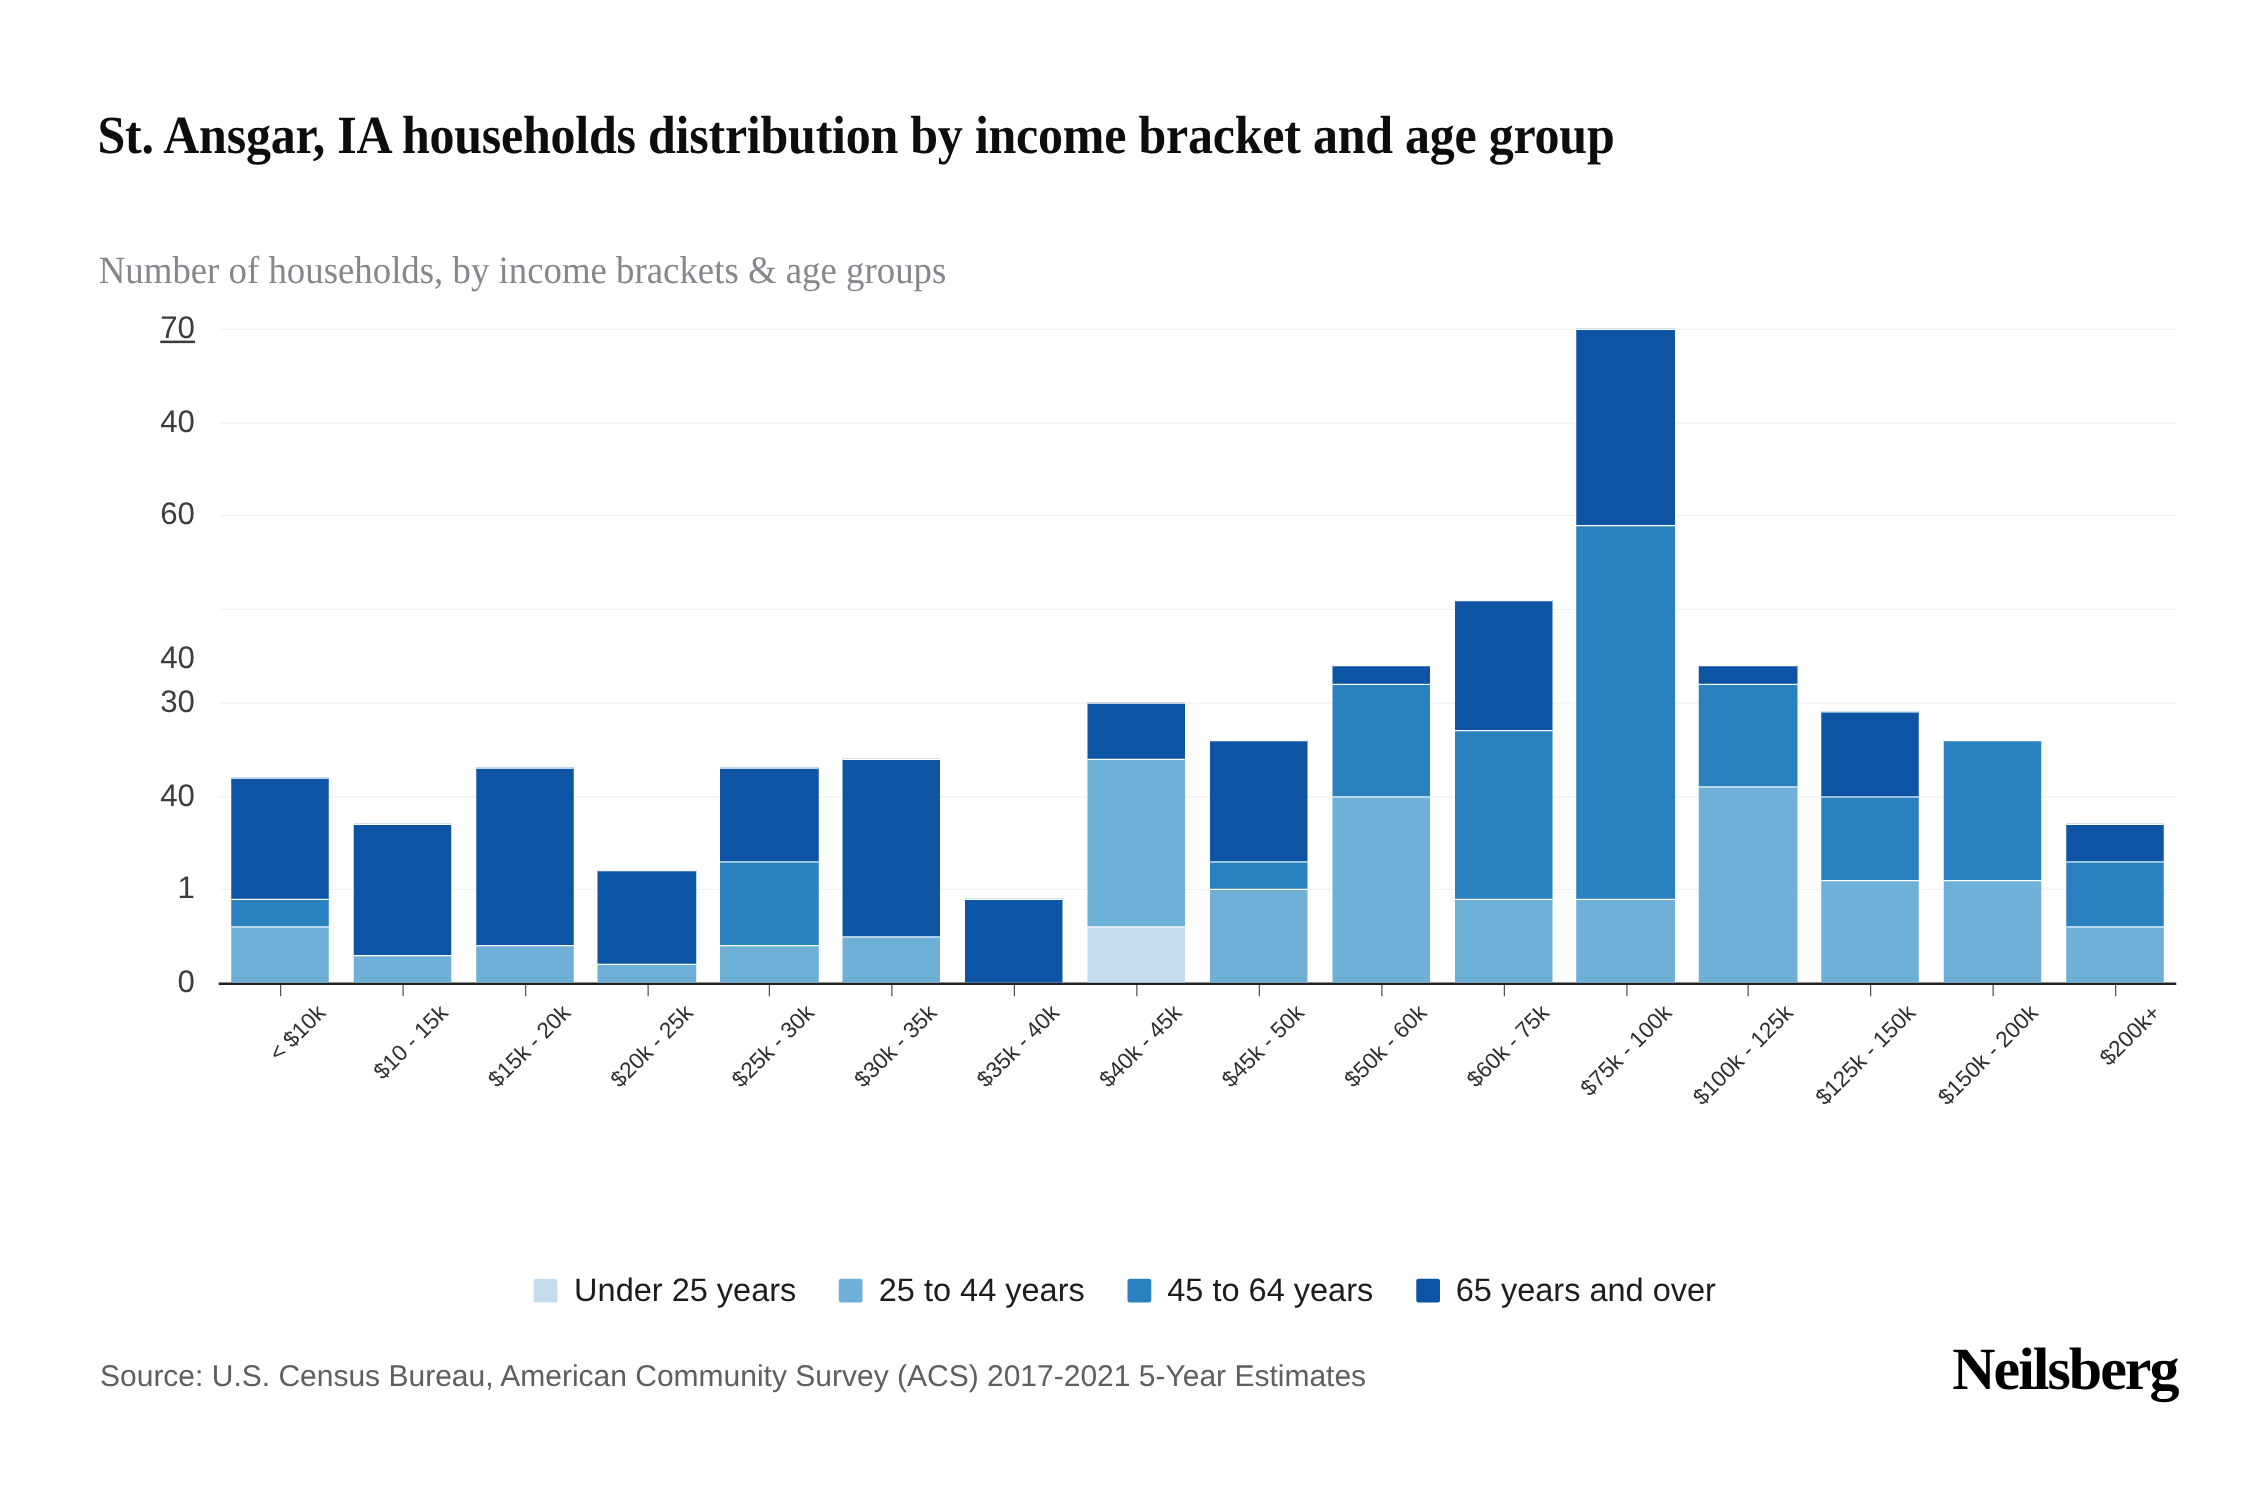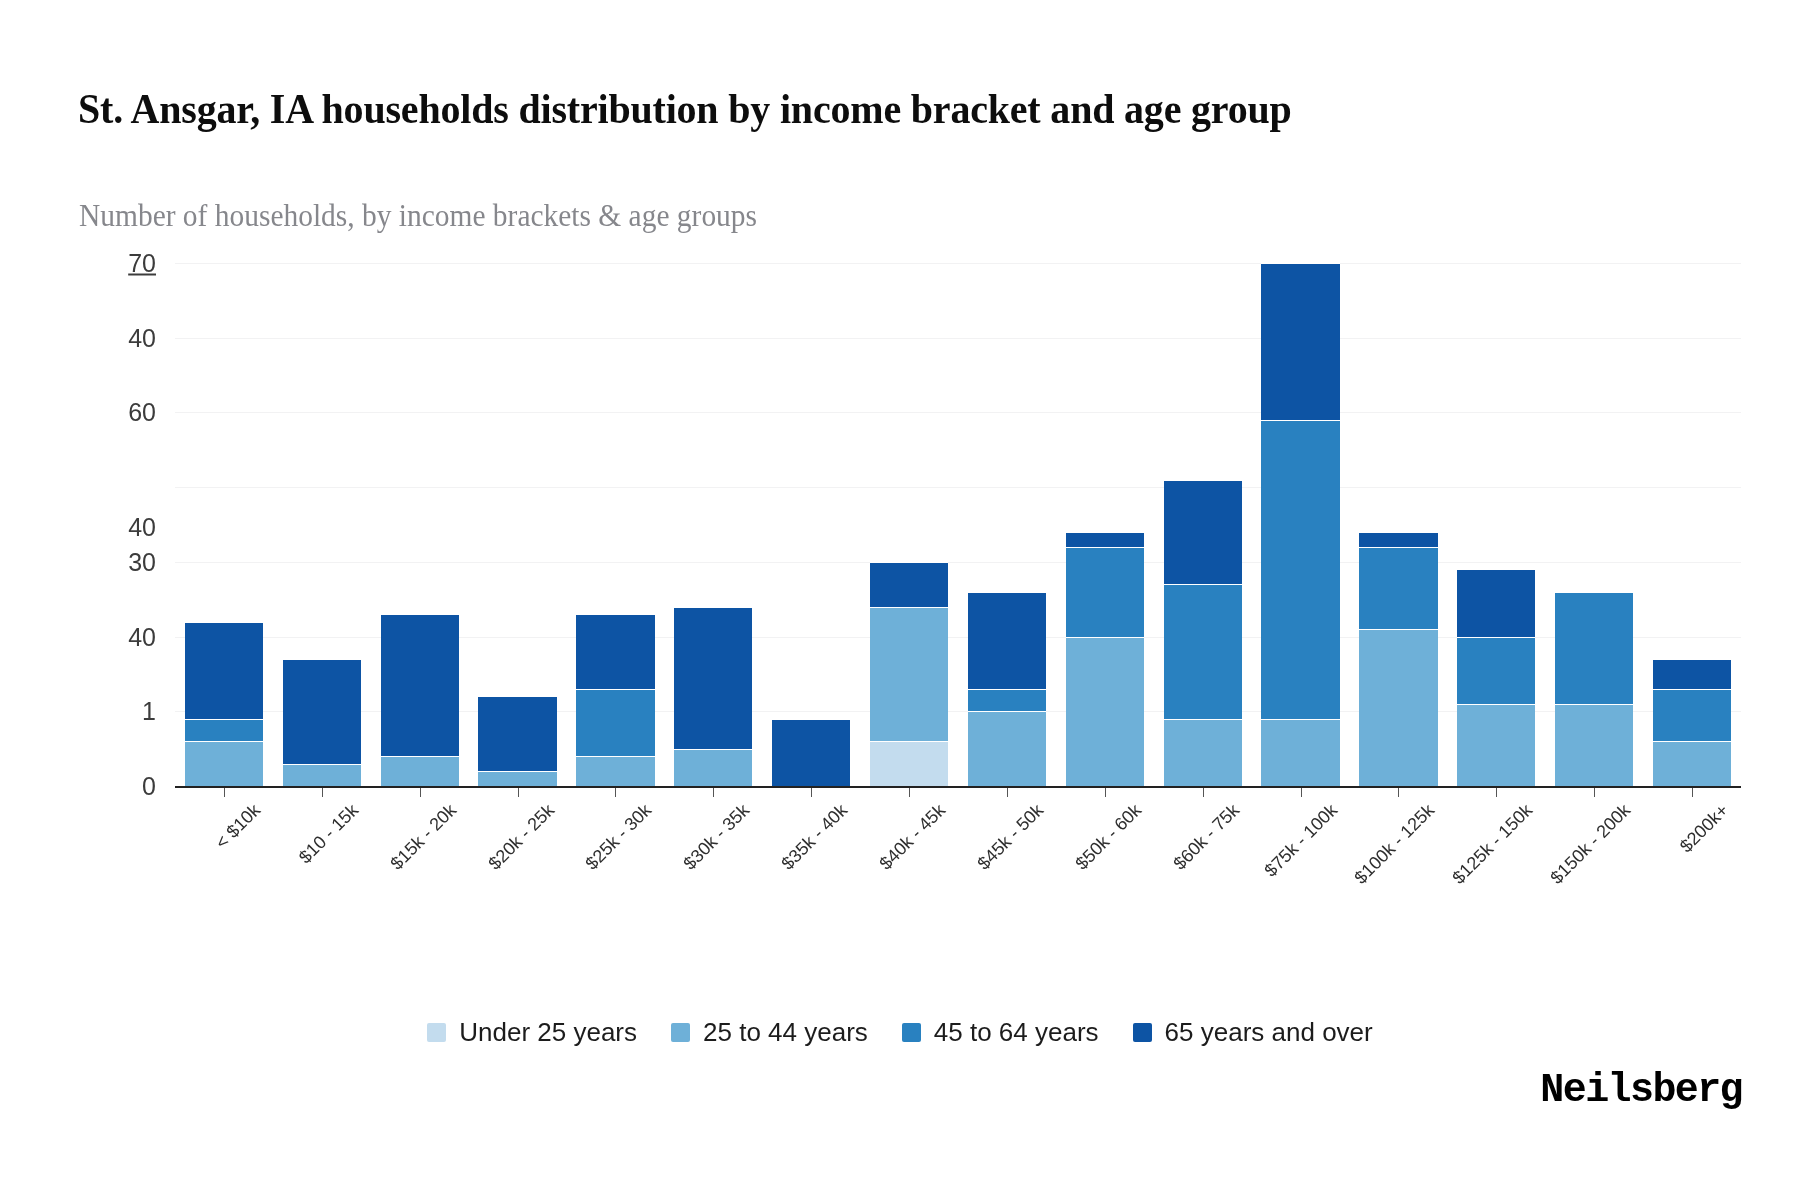--- a/index.html
+++ b/index.html
@@ -143,25 +143,25 @@
     left: 80px;
     top: 1088px;
     font-size: 24px;
     color: #5e5e63;
     font-family: "Liberation Sans", sans-serif;
   }
   #brand {
     position: absolute;
     right: 58px;
     top: 1068px;
-    font-size: 40px;
+    font-size: 48px;
     font-weight: bold;
     letter-spacing: -1.6px;
     color: #000000;
-    font-family: Liberation Mono, monospace;
+    font-family: Liberation Serif, serif;
   }
 </style>
 </head>
 <body>
 
 <div id="root">
 
   <h1 id="title">St. Ansgar, IA households distribution by income bracket and age group</h1>
   <div id="subtitle">Number of households, by income brackets &amp; age groups</div>
 
@@ -189,20 +189,21 @@
       <div class="legend-item">
         <span class="legend-swatch" style="background: rgb(41, 129, 192);"></span>
         <span class="legend-label">45 to 64 years</span>
       </div>
       <div class="legend-item">
         <span class="legend-swatch" style="background: rgb(13, 84, 164);"></span>
         <span class="legend-label">65 years and over</span>
       </div>
     </div>
 
+  <div id="source">Source: U.S. Census Bureau, American Community Survey (ACS) 2017-2021 5-Year Estimates</div>
   <div id="brand">Neilsberg</div>
 
 <div class="ytick-label" style="top: 786px;">0</div>
     <div class="ytick-label" style="top: 711.286px;">1</div>
     <div class="ytick-label" style="top: 636.571px;">40</div>
     <div class="ytick-label" style="top: 561.857px;">30</div>
     <div class="ytick-label" style="top: 493px; margin-top: 34px;">40</div>
     <div class="ytick-label" style="top: 412.429px;">60</div>
     <div class="ytick-label" style="top: 337.714px;">40</div>
     <div class="ytick-label" style="top: 263px; text-decoration: underline;">70</div>

